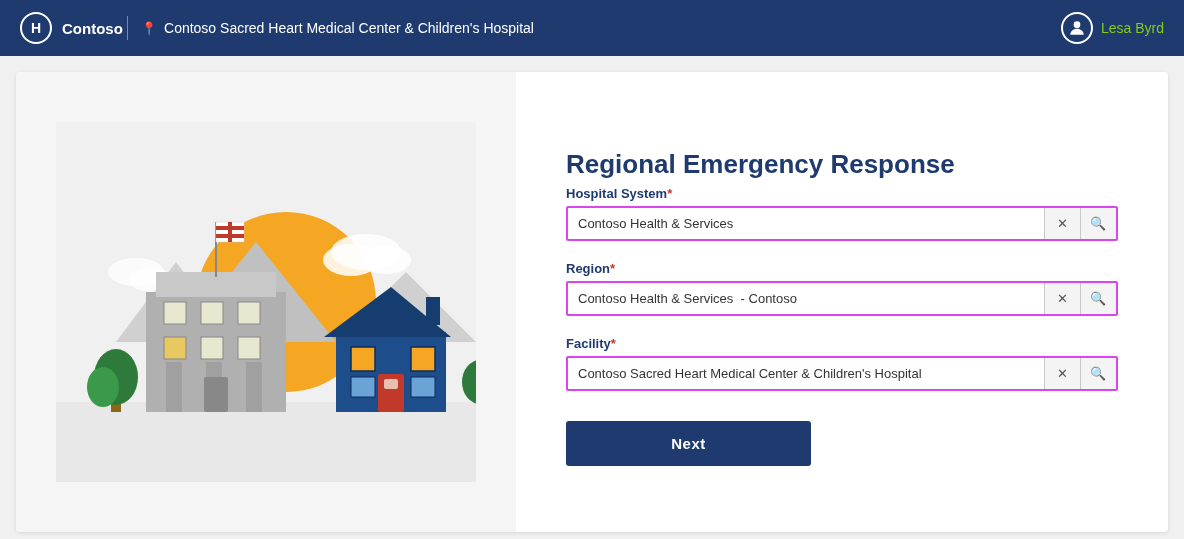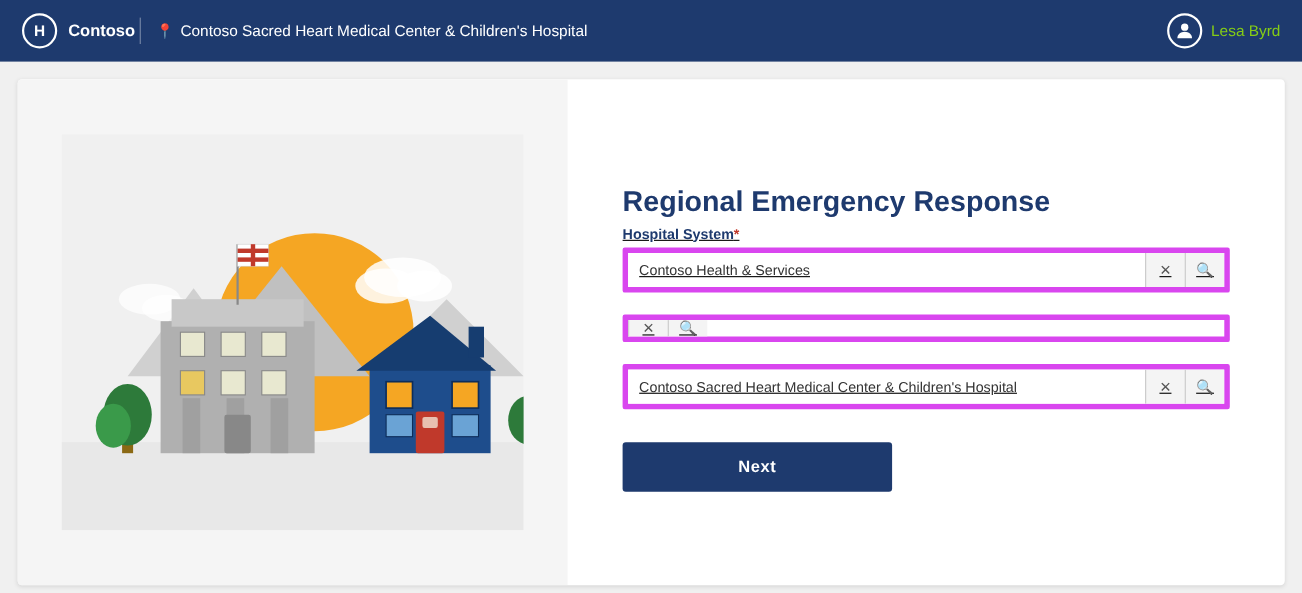--- a/index.html
+++ b/index.html
@@ -97,39 +97,38 @@
     }
 
     .form-subtitle {
       font-size: 13px;
       color: #d97706;
       margin-bottom: 28px;
     }
 
     .field-group {
       margin-bottom: 20px;
-      text-decoration: underline;
     }
 
     .field-label {
       font-size: 13px;
       font-weight: 600;
       color: #1e3a6e;
       margin-bottom: 5px;
       display: block;
     }
 
     .field-label .required {
       color: #c0392b;
     }
 
     .field-input-row {
       display: flex;
       align-items: stretch;
-      border: 5px solid #d946ef;
+      border: 2px solid #d946ef;
       border-radius: 2px;
       overflow: hidden;
     }
 
     .field-input {
       flex: 1;
       padding: 8px 10px;
       font-size: 13px;
       color: #333;
       border: none;
@@ -265,27 +264,34 @@
         <span>Hospital System</span><span class="required">*</span>
       </label>
       <div class="field-input-row">
         <input class="field-input" type="text" value="Contoso Health &amp; Services" style="">
         <button class="field-btn" title="Clear">✕</button>
         <button class="field-btn" title="Search">🔍</button>
       </div>
     </div>
 
     <div class="field-group">
+      <label class="field-label">
+        <span>Region</span><span class="required">*</span>
+      </label>
       <div class="field-input-row">
+        <input class="field-input" type="text" value="Contoso Health &amp; Services  - Contoso" style="">
         <button class="field-btn" title="Clear">✕</button>
         <button class="field-btn" title="Search">🔍</button>
       </div>
     </div>
 
     <div class="field-group">
+      <label class="field-label">
+        <span>Facility</span><span class="required">*</span>
+      </label>
       <div class="field-input-row">
         <input class="field-input" type="text" value="Contoso Sacred Heart Medical Center &amp; Children's Hospital" style="">
         <button class="field-btn" title="Clear">✕</button>
         <button class="field-btn" title="Search">🔍</button>
       </div>
     </div>
 
     <button class="next-button">Next</button>
   </div>
 

